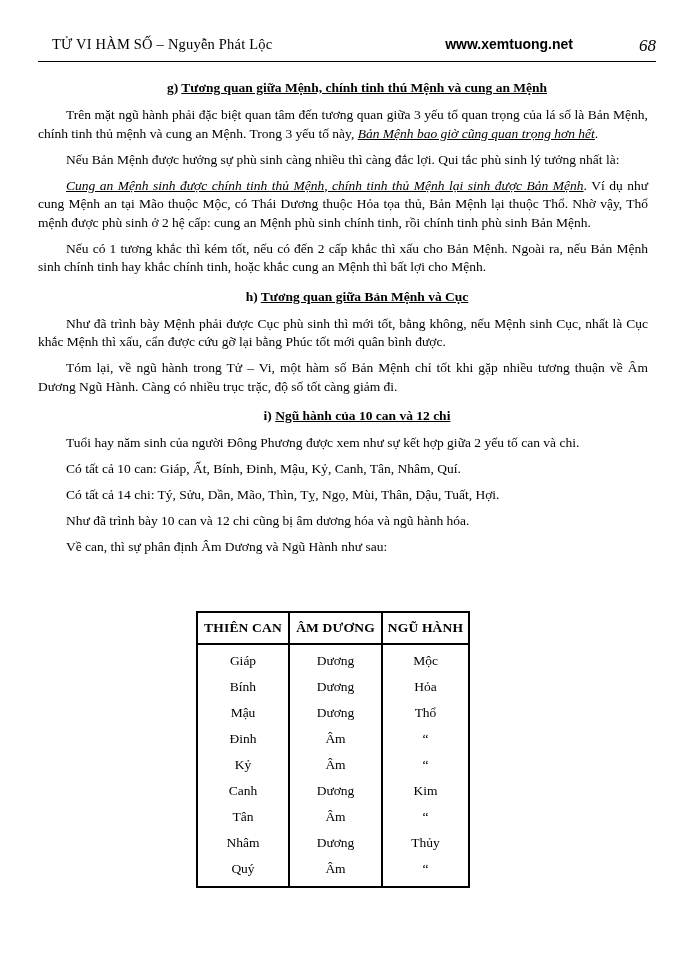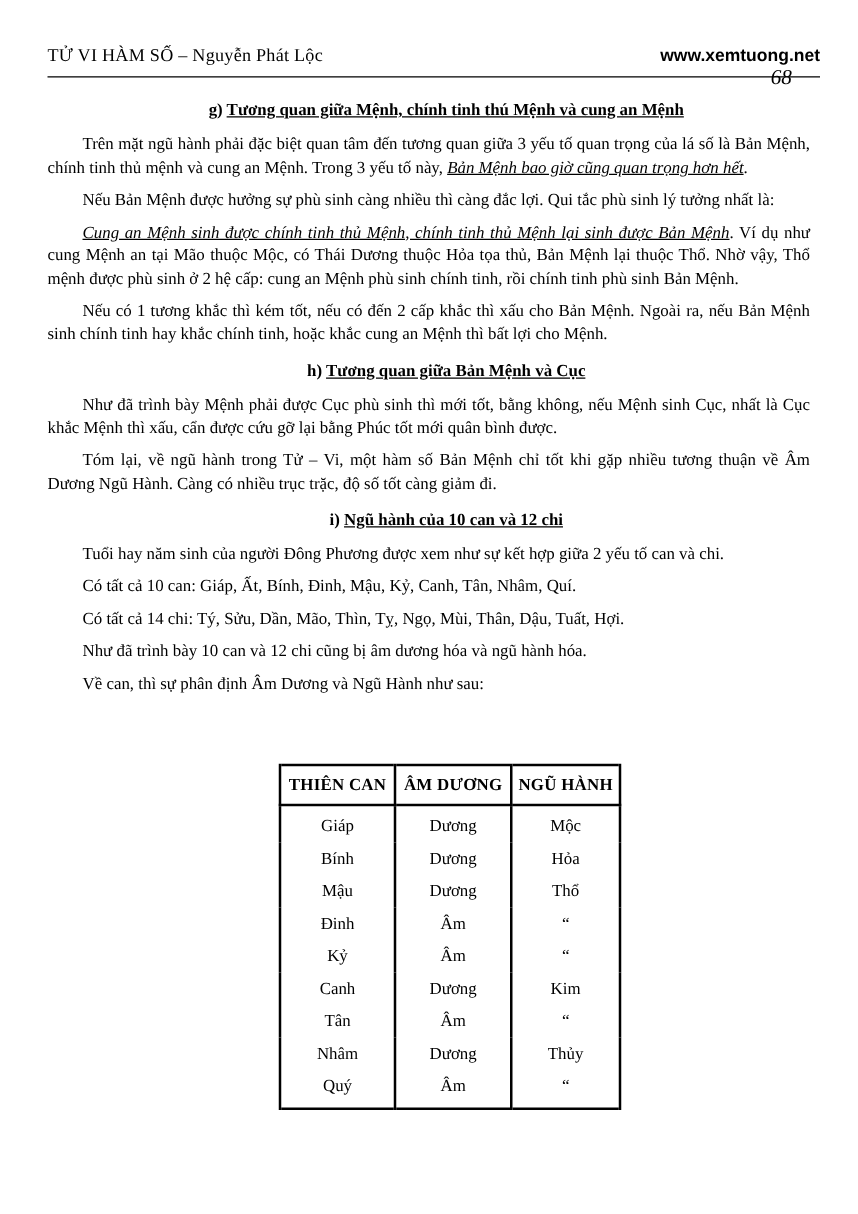--- a/index.html
+++ b/index.html
@@ -5,25 +5,25 @@
   html,body{margin:0;padding:0;background:#ffffff;}
   body{
     width:686px;height:971px;overflow:hidden;
     font-family:"Liberation Serif","DejaVu Serif",serif;
     color:#000;
   }
   .page{position:relative;width:686px;height:971px;background:#fff;}
 
   
   .hdr{
-    position:absolute;top:36px;left:38px;right:30px;
+    position:absolute;top:36px;left:52px;right:30px;
     display:flex;align-items:baseline;justify-content:space-between;
   }
   .hdr .book-title{font-size:14.5px;letter-spacing:.2px;white-space:nowrap;}
-  .hdr-right{display:flex;align-items:center;flex-direction:column;}
+  .hdr-right{display:flex;align-items:flex-start;}
   .hdr .website{
     font-family:"Liberation Sans","DejaVu Sans",sans-serif;
     font-weight:bold;font-size:14px;white-space:nowrap;
   }
   .hdr .pagenum{
     font-style:italic;font-size:17px;margin-left:66px;white-space:nowrap;
   }
   .rule{
     position:absolute;top:61px;left:38px;right:30px;
     border-top:1.6px solid #000;
@@ -36,21 +36,21 @@
   }
   .content p{margin:0 0 7.5px;text-indent:28px;text-align:justify;}
   .content p.sec-heading{
     font-weight:bold;text-align:center;margin:11px 0 8.5px;
   }
   .content p.sec-heading .sec-title{text-decoration:underline;}
   .content .iu{font-style:italic;text-decoration:underline;}
 
   
   .can-table{
-    position:absolute;top:611px;left:223px;
+    position:absolute;top:611px;left:196px;
     border-collapse:collapse;table-layout:fixed;
     font-size:13.5px;
   }
   .can-table col:nth-child(1){width:92px;}
   .can-table col:nth-child(2){width:93px;}
   .can-table col:nth-child(3){width:87px;}
   .can-table th,.can-table td{
     border-left:2.5px solid #000;border-right:2.5px solid #000;
     text-align:center;vertical-align:middle;
   }

